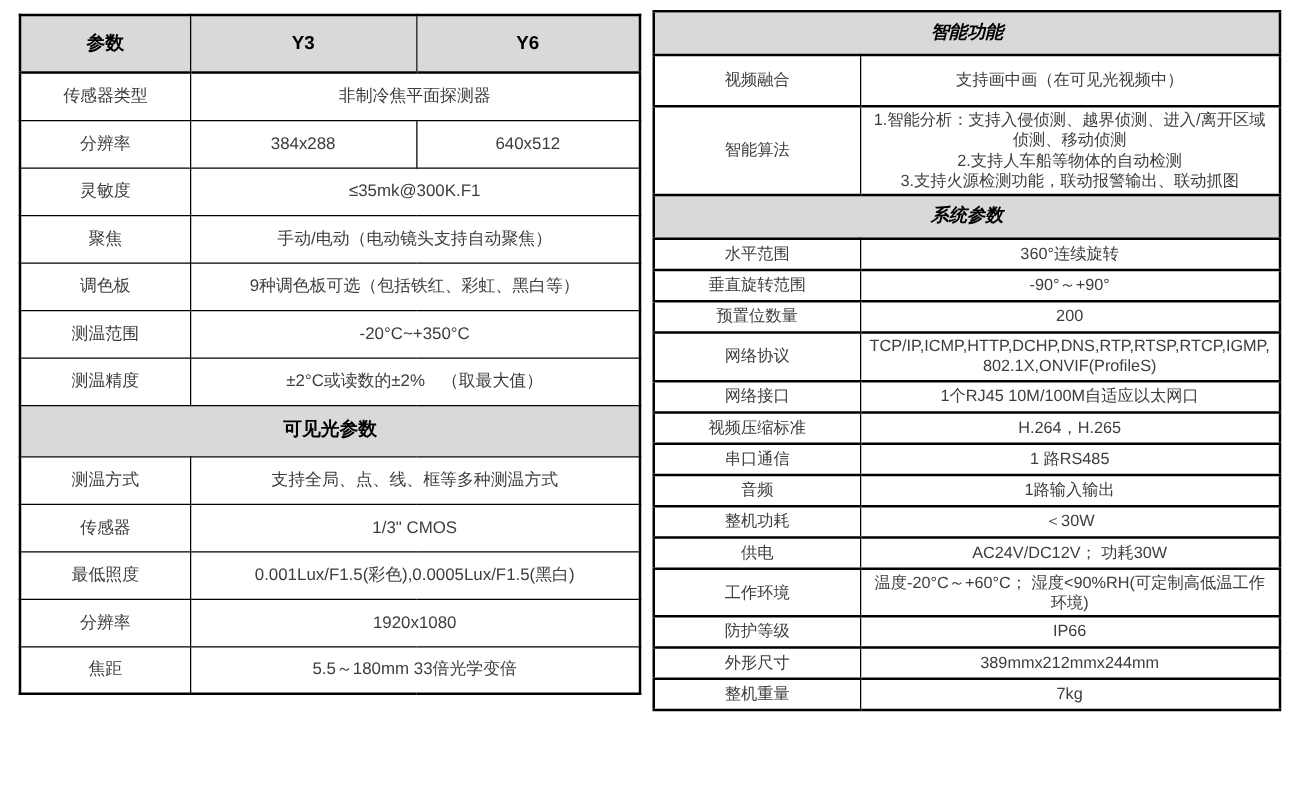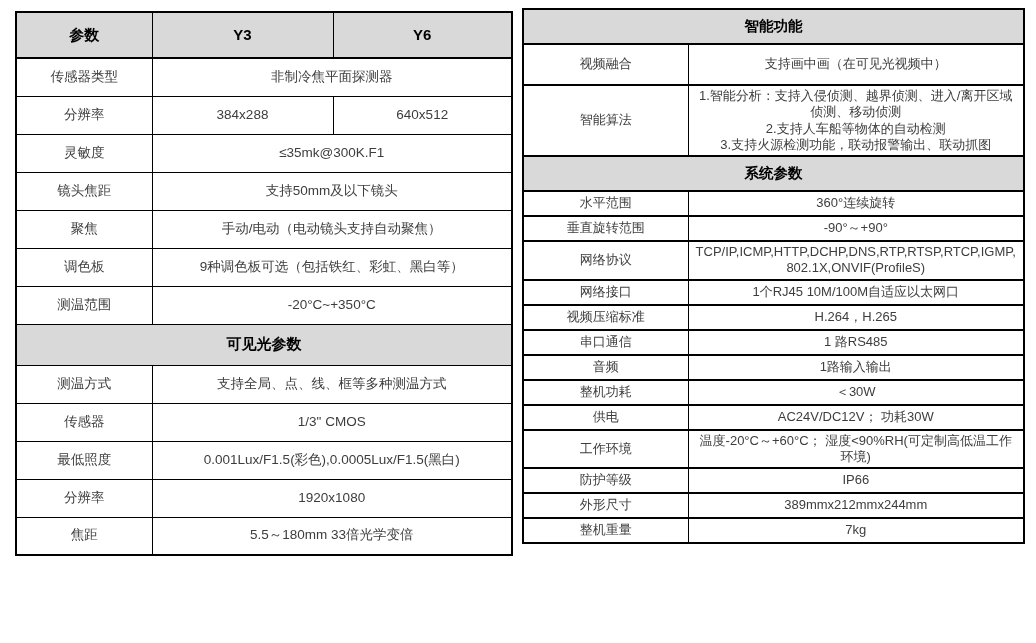--- a/index.html
+++ b/index.html
@@ -45,21 +45,21 @@
   }
   table.right-tbl tbody tr{height:25px;}
   table.right-tbl tr.roomy{height:41px;}
 
   
   td.section{
     background:#d9d9d9 !important;color:#000 !important;font-weight:bold;
     font-size:15px !important;height:36px;
     border-top:2px solid #000;border-bottom:2px solid #000;
   }
-  table.right-tbl td.section{height:29px;font-size:14.5px !important;}
+  table.right-tbl td.section{height:29px;font-size:14.5px !important;font-style:italic;}
 
   td.multiline{white-space:pre-line;line-height:1.35;}
 </style>
 </head>
 <body>
 
 <div class="canvas">
 
   <table class="spec left-tbl">
     <colgroup>
@@ -82,34 +82,34 @@
         <tr>
           <td>分辨率</td>
           <td>384x288</td>
           <td>640x512</td>
         </tr>
         <tr>
           <td>灵敏度</td>
           <td colspan="2">≤35mk@300K.F1</td>
         </tr>
         <tr>
-          <td>镜头焦距</td>
-          <td colspan="2">支持50mm及以下镜头</td>
-        </tr>
-        <tr>
           <td>聚焦</td>
           <td colspan="2">手动/电动（电动镜头支持自动聚焦）</td>
         </tr>
         <tr>
           <td>调色板</td>
           <td colspan="2">9种调色板可选（包括铁红、彩虹、黑白等）</td>
         </tr>
         <tr>
           <td>测温范围</td>
           <td colspan="2">-20°C~+350°C</td>
+        </tr>
+        <tr>
+          <td>测温精度</td>
+          <td colspan="2">±2°C或读数的±2%　（取最大值）</td>
         </tr>
         <tr>
           <td colspan="3" class="section">可见光参数</td>
         </tr>
         <tr>
           <td>测温方式</td>
           <td colspan="2">支持全局、点、线、框等多种测温方式</td>
         </tr>
         <tr>
           <td>传感器</td>
@@ -154,20 +154,24 @@
         </tr>
         <tr>
           <td>水平范围</td>
           <td>360°连续旋转</td>
         </tr>
         <tr>
           <td>垂直旋转范围</td>
           <td>-90°～+90°</td>
         </tr>
         <tr>
+          <td>预置位数量</td>
+          <td>200</td>
+        </tr>
+        <tr>
           <td>网络协议</td>
           <td>TCP/IP,ICMP,HTTP,DCHP,DNS,RTP,RTSP,RTCP,IGMP,802.1X,ONVIF(ProfileS)</td>
         </tr>
         <tr>
           <td>网络接口</td>
           <td>1个RJ45 10M/100M自适应以太网口</td>
         </tr>
         <tr>
           <td>视频压缩标准</td>
           <td>H.264，H.265</td>

